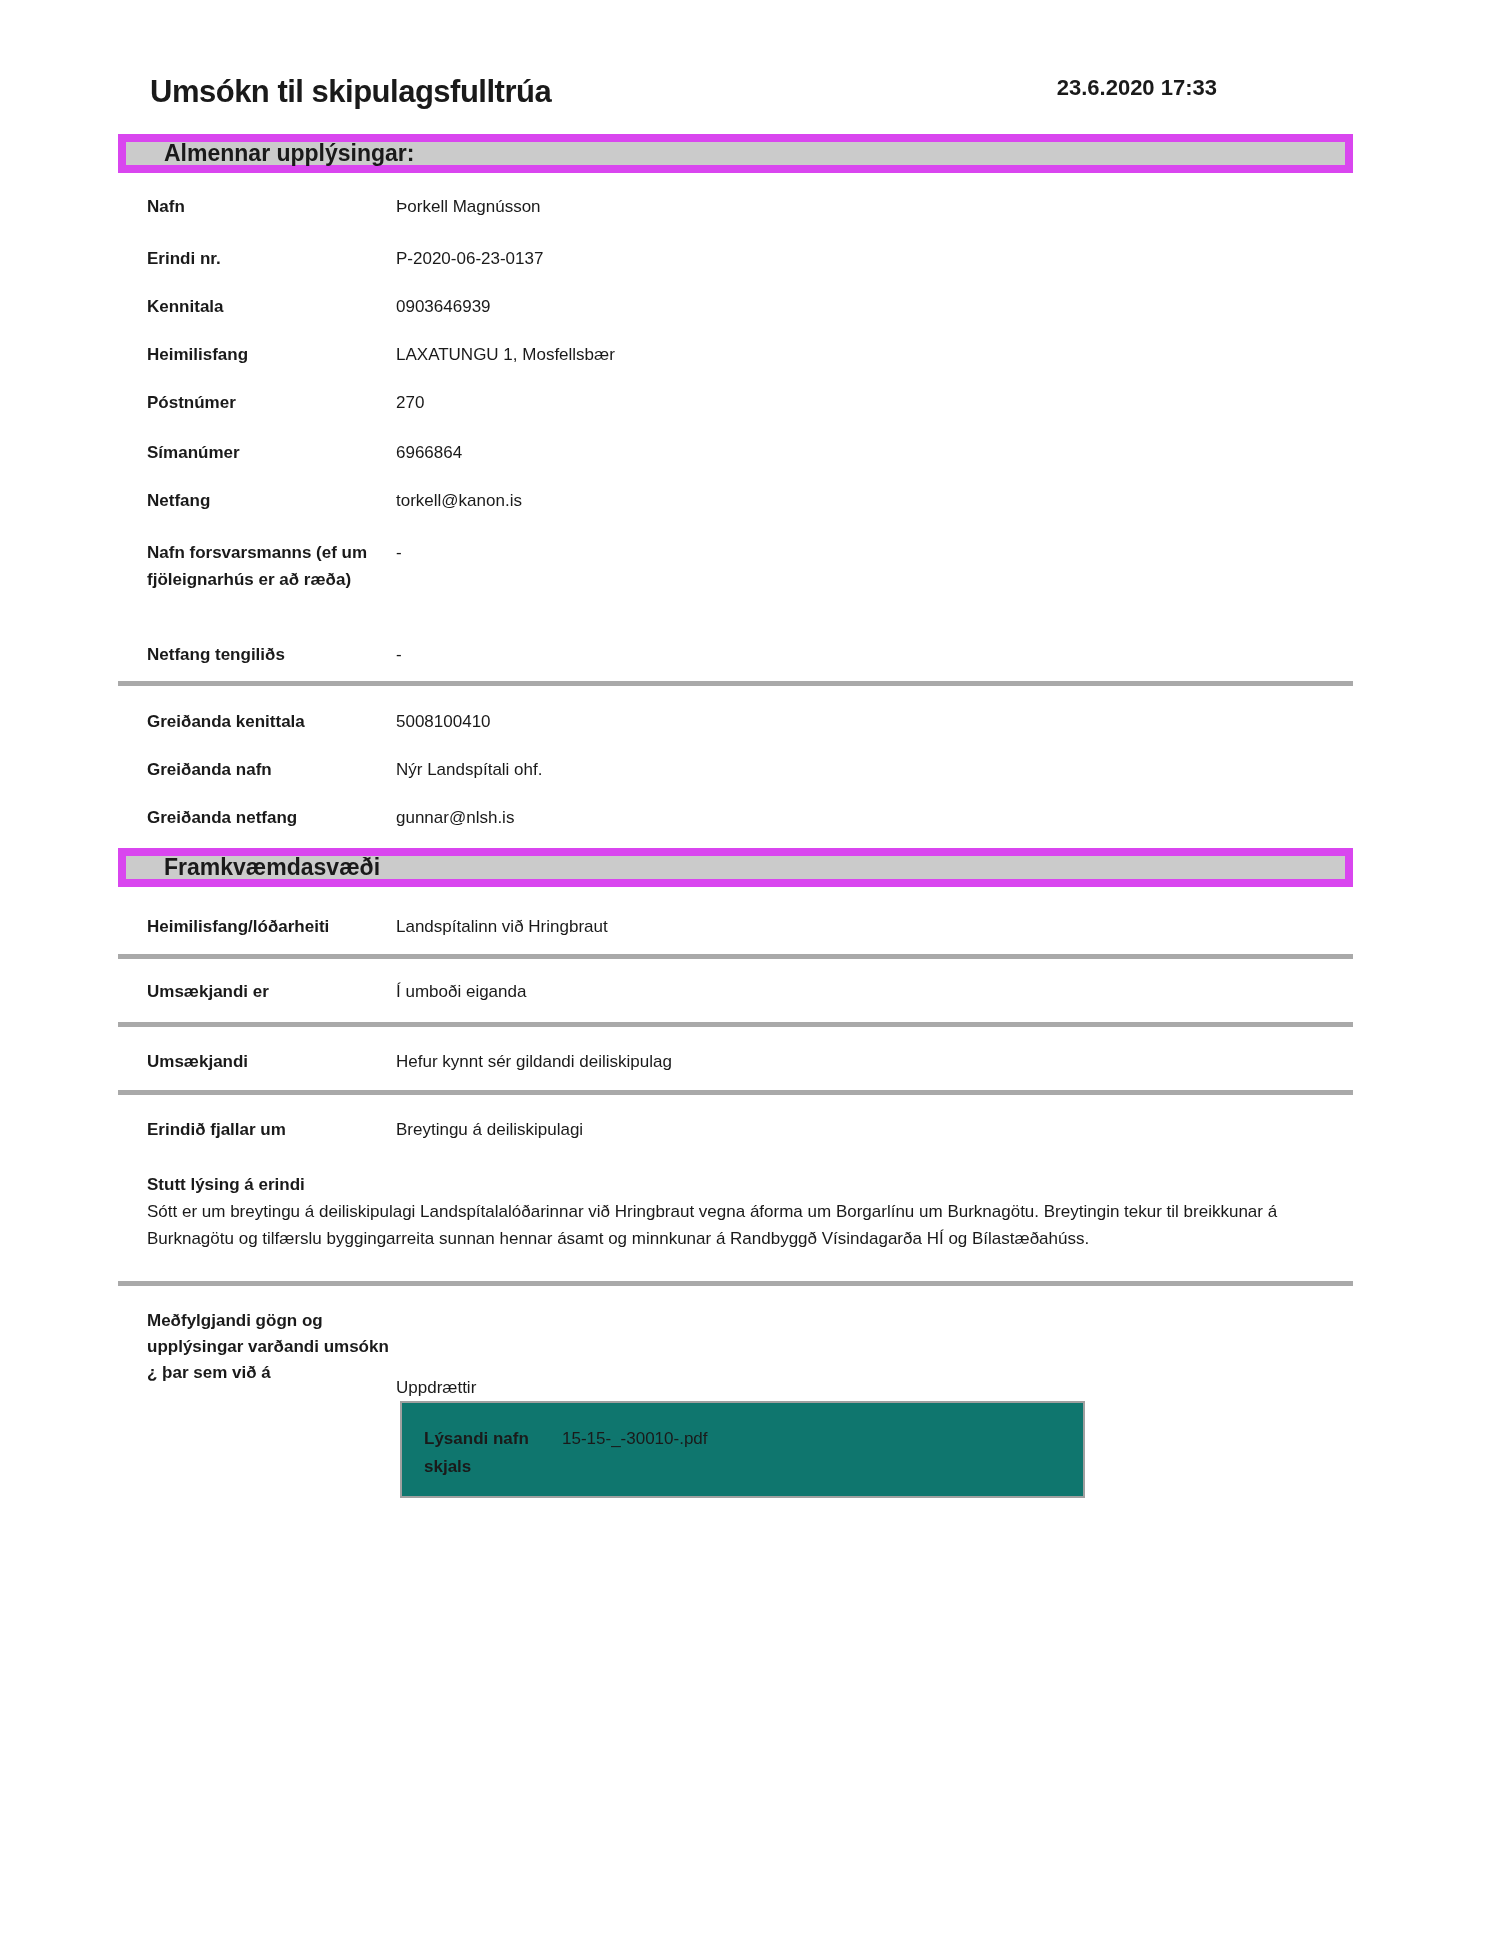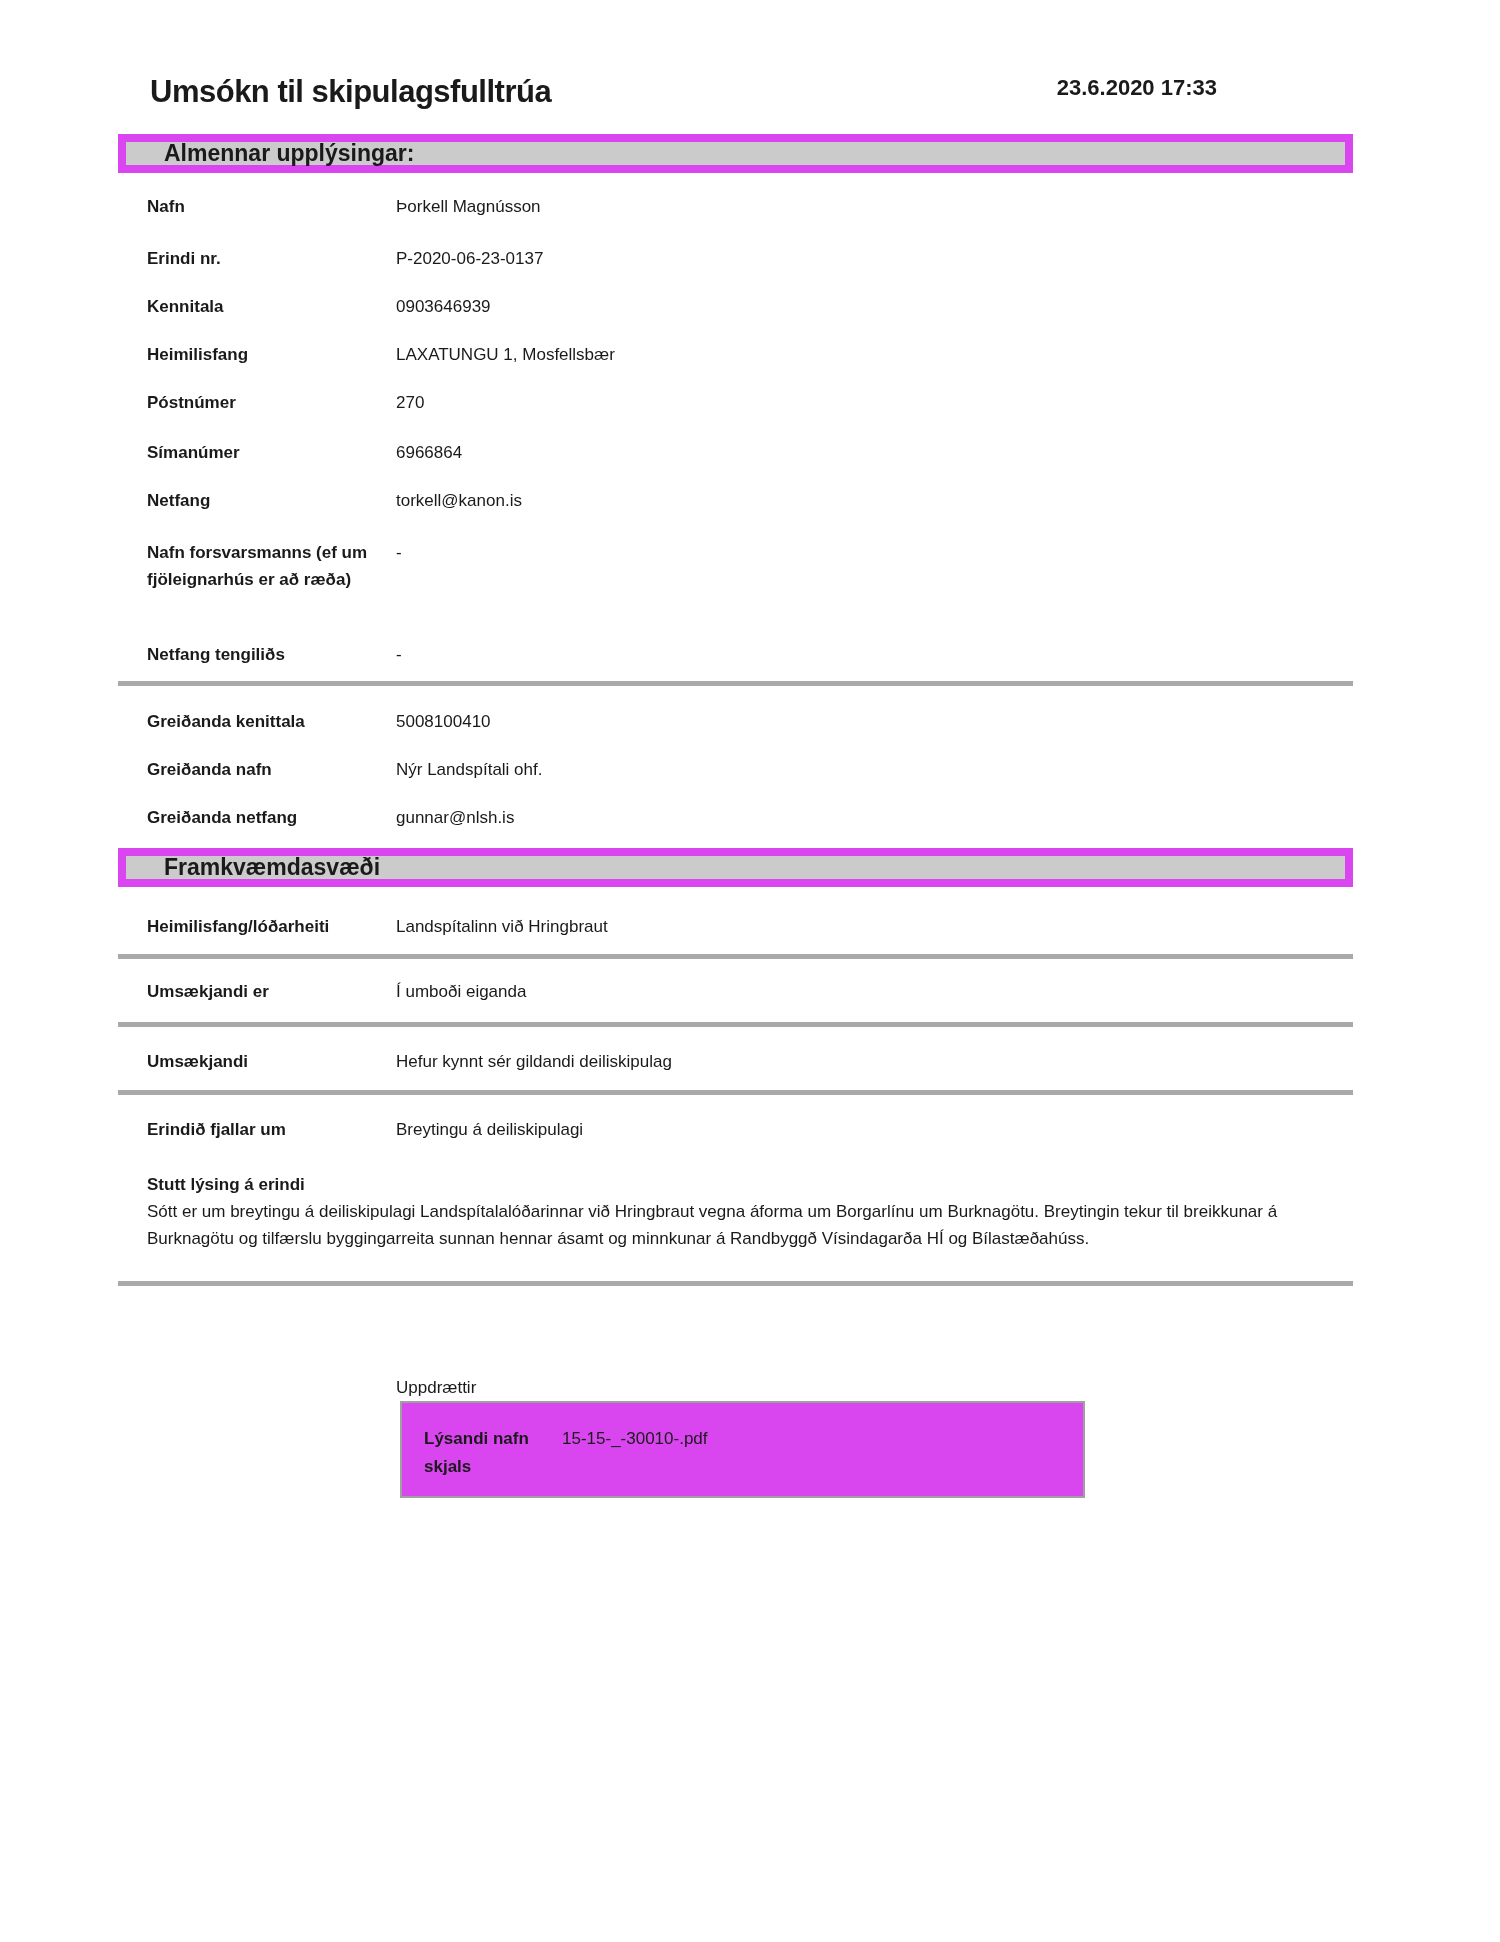--- a/index.html
+++ b/index.html
@@ -92,21 +92,21 @@
     position: absolute;
     left: 396px;
     top: 1376px;
     line-height: 23px;
   }
   .file-box {
     position: absolute;
     left: 400px;
     width: 685px;
     height: 97px;
-    background: #d946ef;
+    background: #0f766e;
     border: 2px solid #a0a0a0;
     box-sizing: border-box;
     padding: 22px 10px 0 22px;
     display: flex;
     align-items: flex-start;
     line-height: 28px;
   }
   .file-lbl {
     width: 138px;
     flex: 0 0 138px;
@@ -212,20 +212,21 @@
   <div class="row" style="top:1116px">
     <div class="lbl">Erindið fjallar um</div>
     <div class="val">Breytingu á deiliskipulagi</div>
   </div>
 
   <div class="desc-label">Stutt lýsing á erindi</div>
   <div class="desc-text">Sótt er um breytingu á deiliskipulagi Landspítalalóðarinnar við Hringbraut vegna áforma um Borgarlínu um Burknagötu. Breytingin tekur til breikkunar á Burknagötu og tilfærslu byggingarreita sunnan hennar ásamt og minnkunar á Randbyggð Vísindagarða HÍ og Bílastæðahúss.</div>
 
   <div class="divider" style="top:1281px"></div>
 
+  <div class="attach-label">Meðfylgjandi gögn og upplýsingar varðandi umsókn ¿ þar sem við á</div>
   <div class="attach-group">Uppdrættir</div>
 
   <div class="file-box" style="top:1401px">
     <div class="file-lbl">Lýsandi nafn skjals</div>
     <div class="file-val">15-15-_-30010-.pdf</div>
   </div>
   <div class="file-box" style="top:1505px">
     <div class="file-lbl">Lýsandi nafn skjals</div>
   </div>
 

